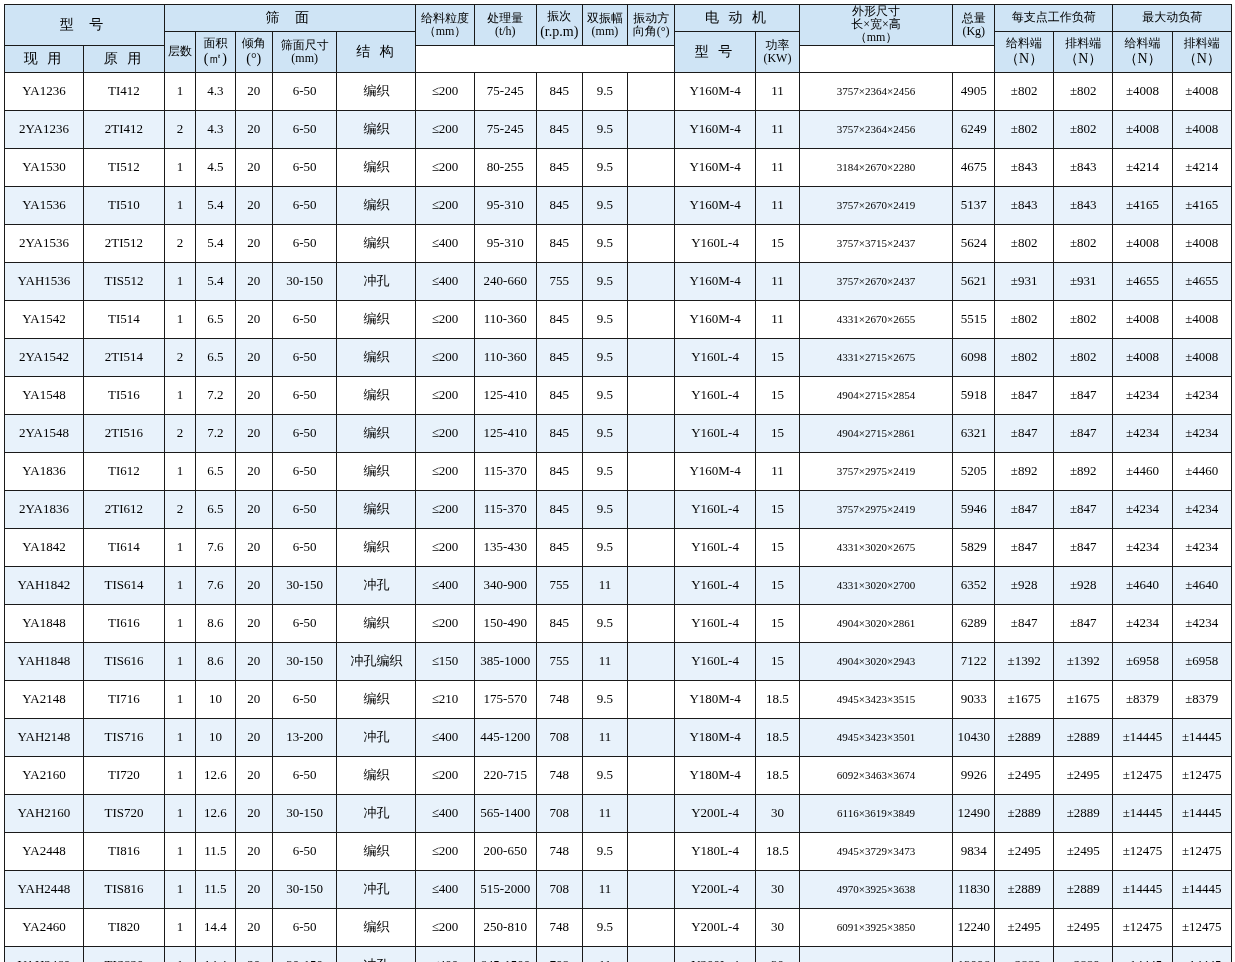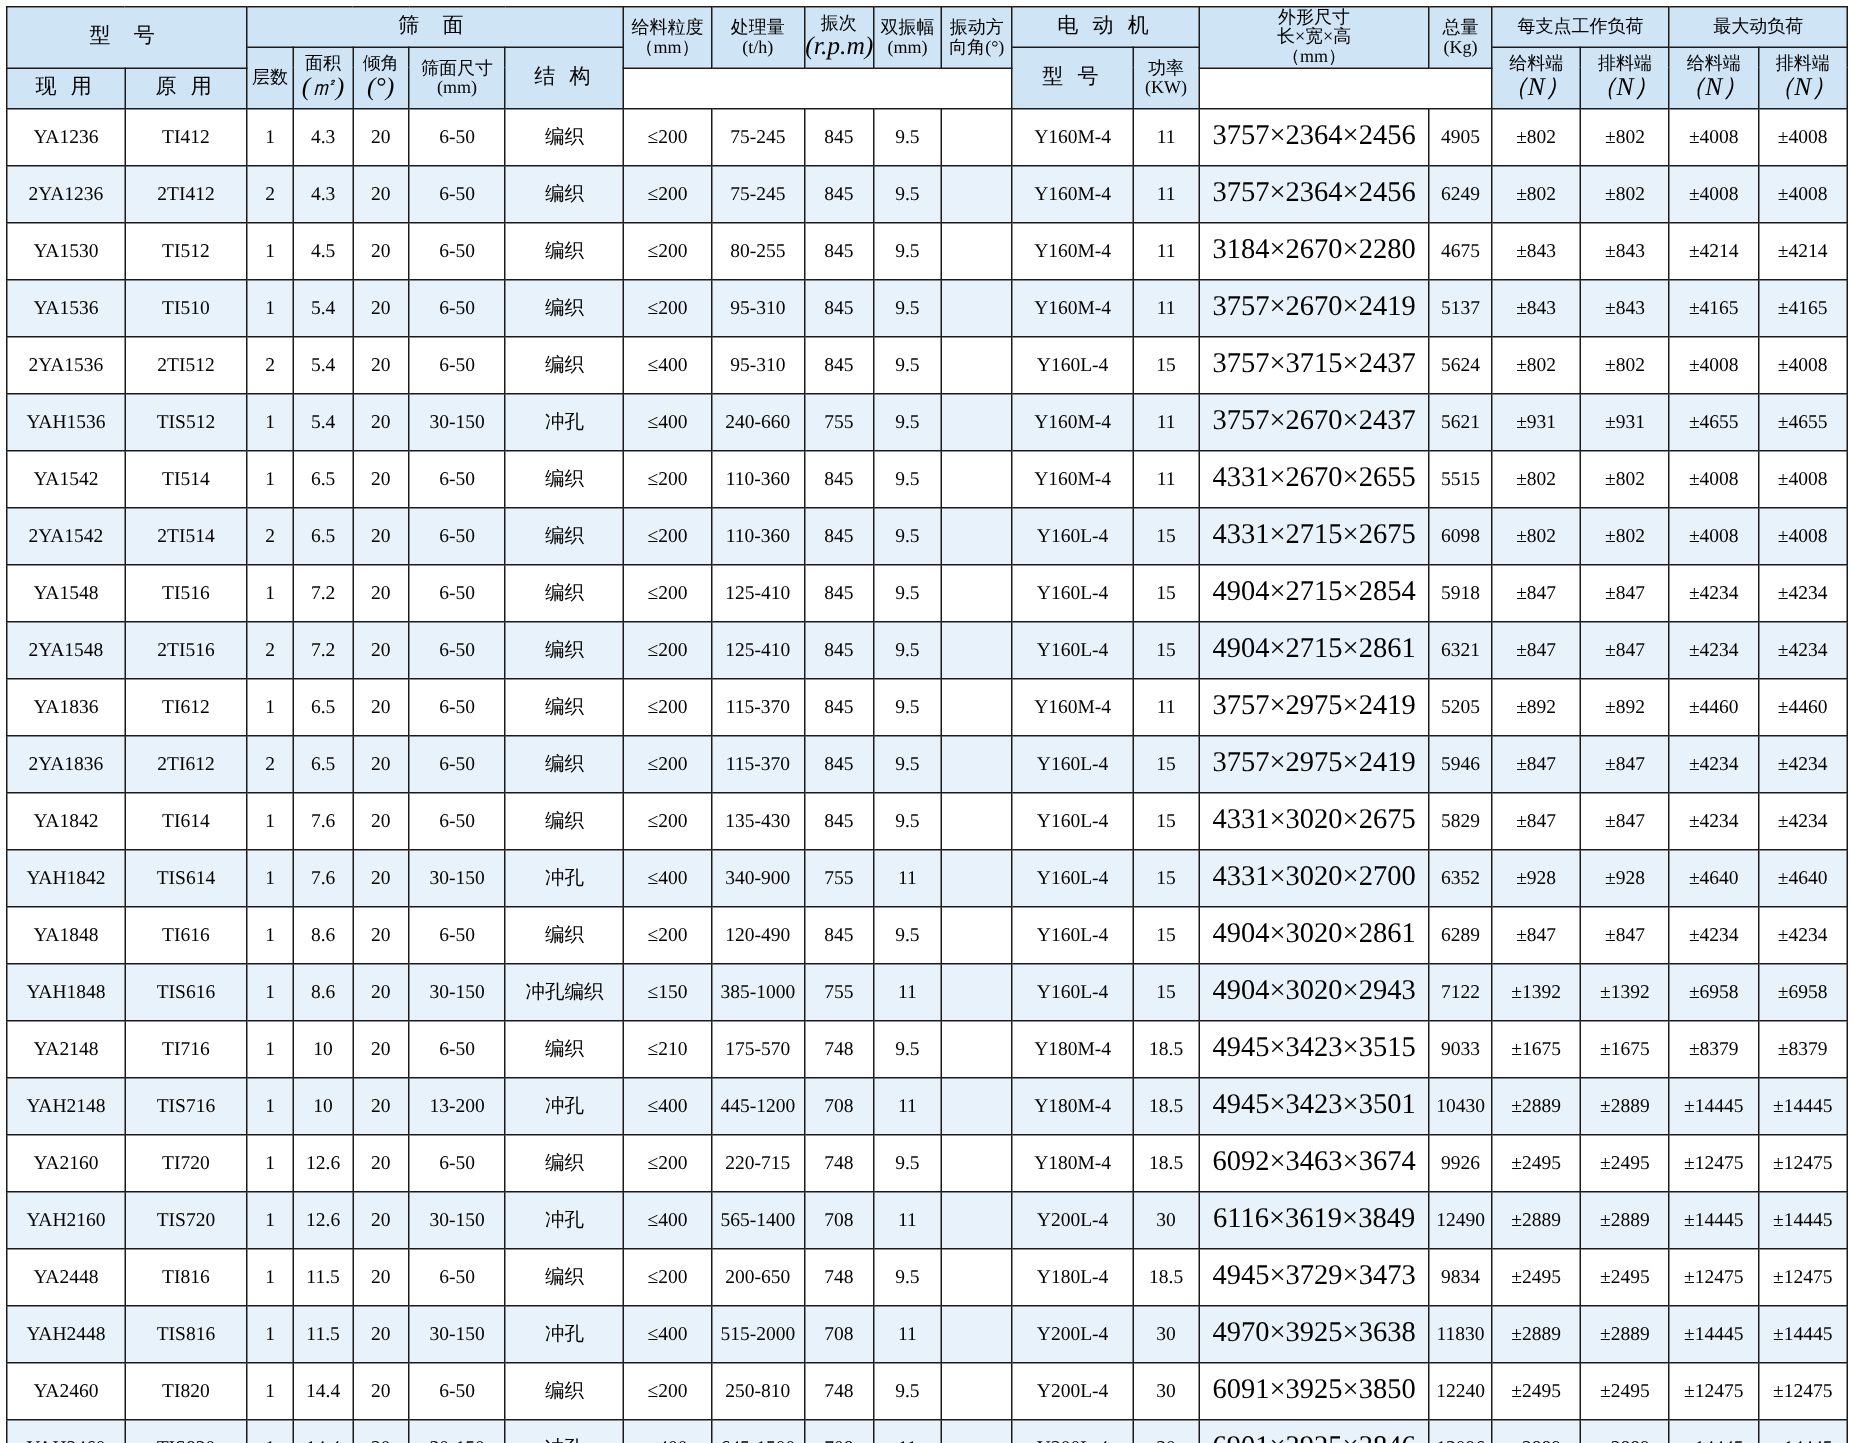--- a/index.html
+++ b/index.html
@@ -9,23 +9,23 @@
   td,th{border:1px solid #1a1a1a;text-align:center;vertical-align:middle;padding:0;font-weight:normal;}
   thead td{background:#cfe4f5;font-size:14px;line-height:1.12;}
   thead td.small{font-size:12px;margin-top:20px;}
   tbody td{font-size:14px;height:37px;}
   tbody tr.alt td{background:#e8f2fb;}
   tbody tr.plain td{background:#ffffff;}
   .sp{letter-spacing:6px;}
   .sp3{letter-spacing:3px;}
   .s12{font-size:12px;}
   .s13{font-size:13px;}
-  .s11{font-size:17px;font-style:italic;}
+  .s11{font-size:14px;}
   .stack{display:block;line-height:1.1;}
-  .dim{font-size:19px;letter-spacing:0px;}
+  .dim{font-size:11px;letter-spacing:0px;}
 </style>
 </head>
 <body>
 
 <div id="sheet">
 <table>
   <colgroup>
     <col style="width:76px">
         <col style="width:78px">
         <col style="width:30px">
@@ -438,21 +438,21 @@
         </tr>
         <tr class="plain">
           <td class="s13">YA1848</td>
           <td class="s13">TI616</td>
           <td class="s13">1</td>
           <td class="s13">8.6</td>
           <td class="s13">20</td>
           <td class="s13">6-50</td>
           <td class="s13">编织</td>
           <td class="s13">≤200</td>
-          <td class="s13">120-490</td>
+          <td class="s13">150-490</td>
           <td class="s13">845</td>
           <td class="s13">9.5</td>
           <td class="s13"></td>
           <td class="s13">Y160L-4</td>
           <td class="s13">15</td>
           <td class="dim">4904×3020×2861</td>
           <td class="s13">6289</td>
           <td class="s13">±847</td>
           <td class="s13">±847</td>
           <td class="s13">±4234</td>

